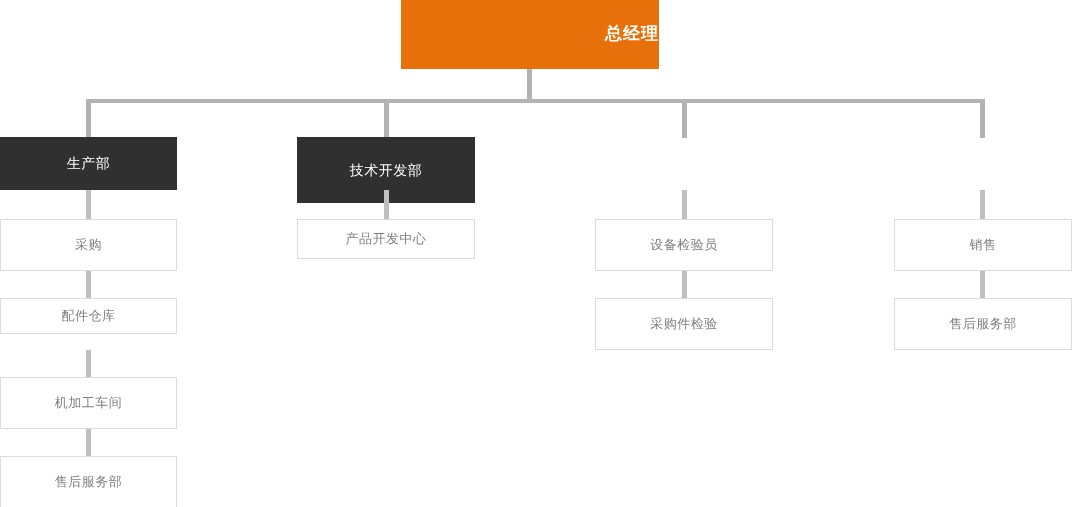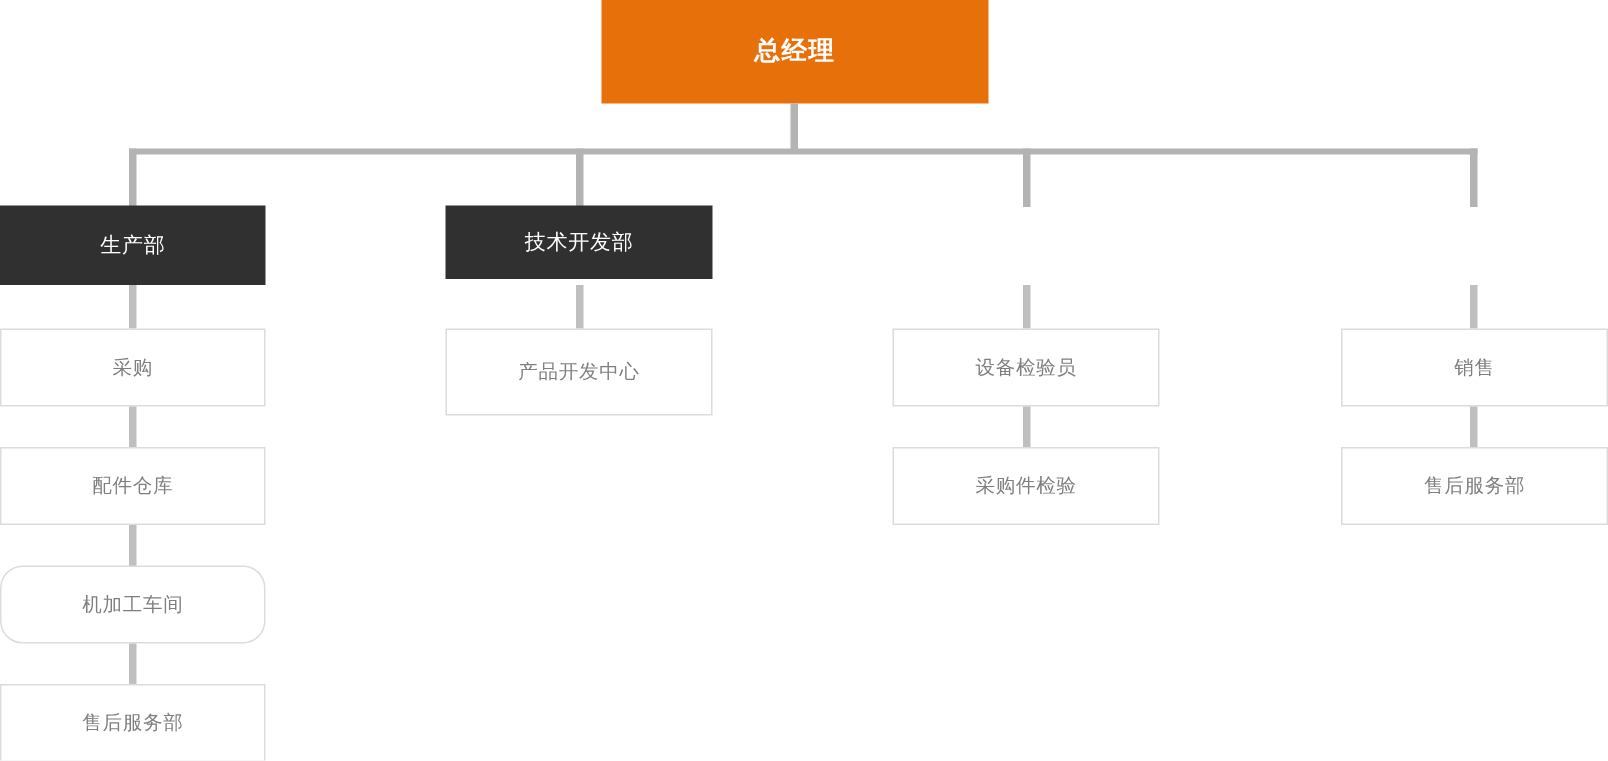--- a/index.html
+++ b/index.html
@@ -31,20 +31,21 @@
     text-align: center;
     line-height: 1.2;
   }
 
   .node-root {
     background: #e8700a;
     color: #ffffff;
     font-size: 17px;
     font-weight: bold;
     letter-spacing: 1px;
+    justify-content: flex-end;
   }
 
   .node-dept {
     background: #303030;
     color: #ffffff;
     font-size: 14px;
     font-weight: normal;
     letter-spacing: 0.5px;
   }
 
@@ -90,43 +91,43 @@
   </div>
 
   <div class="connector-v-thick" style="left:86px; top:190px; width:5px; height:30px;"></div>
 
   <div class="node node-leaf" style="left:0px; top:219px; width:177px; height:52px;">
     <span>采购</span>
   </div>
 
   <div class="connector-v-thick" style="left:86px; top:271px; width:5px; height:28px;"></div>
 
-  <div class="node node-leaf" style="left:0px; top:298px; width:177px; height:52px;">
+  <div class="node node-leaf" style="left:0px; top:298px; width:177px; height:36px;">
     <span>配件仓库</span>
   </div>
 
   <div class="connector-v-thick" style="left:86px; top:350px; width:5px; height:28px;"></div>
 
-  <div class="node node-leaf" style="left:0px; top:377px; width:177px; height:52px;border-radius:15px;">
+  <div class="node node-leaf" style="left:0px; top:377px; width:177px; height:52px;">
     <span>机加工车间</span>
   </div>
 
   <div class="connector-v-thick" style="left:86px; top:429px; width:5px; height:28px;"></div>
 
   <div class="node node-leaf" style="left:0px; top:456px; width:177px; height:52px;">
     <span>售后服务部</span>
   </div>
 
-  <div class="node node-dept" style="left:297px; top:137px; width:178px; height:49px;">
+  <div class="node node-dept" style="left:297px; top:137px; width:178px; height:66px;">
     <span>技术开发部</span>
   </div>
 
   <div class="connector-v-thick" style="left:384px; top:190px; width:5px; height:30px;"></div>
 
-  <div class="node node-leaf" style="left:297px; top:219px; width:178px; height:58px;">
+  <div class="node node-leaf" style="left:297px; top:219px; width:178px; height:40px;">
     <span>产品开发中心</span>
   </div>
 
 
   <div class="connector-v-thick" style="left:682px; top:190px; width:5px; height:30px;"></div>
 
   <div class="node node-leaf" style="left:595px; top:219px; width:178px; height:52px;">
     <span>设备检验员</span>
   </div>
 

